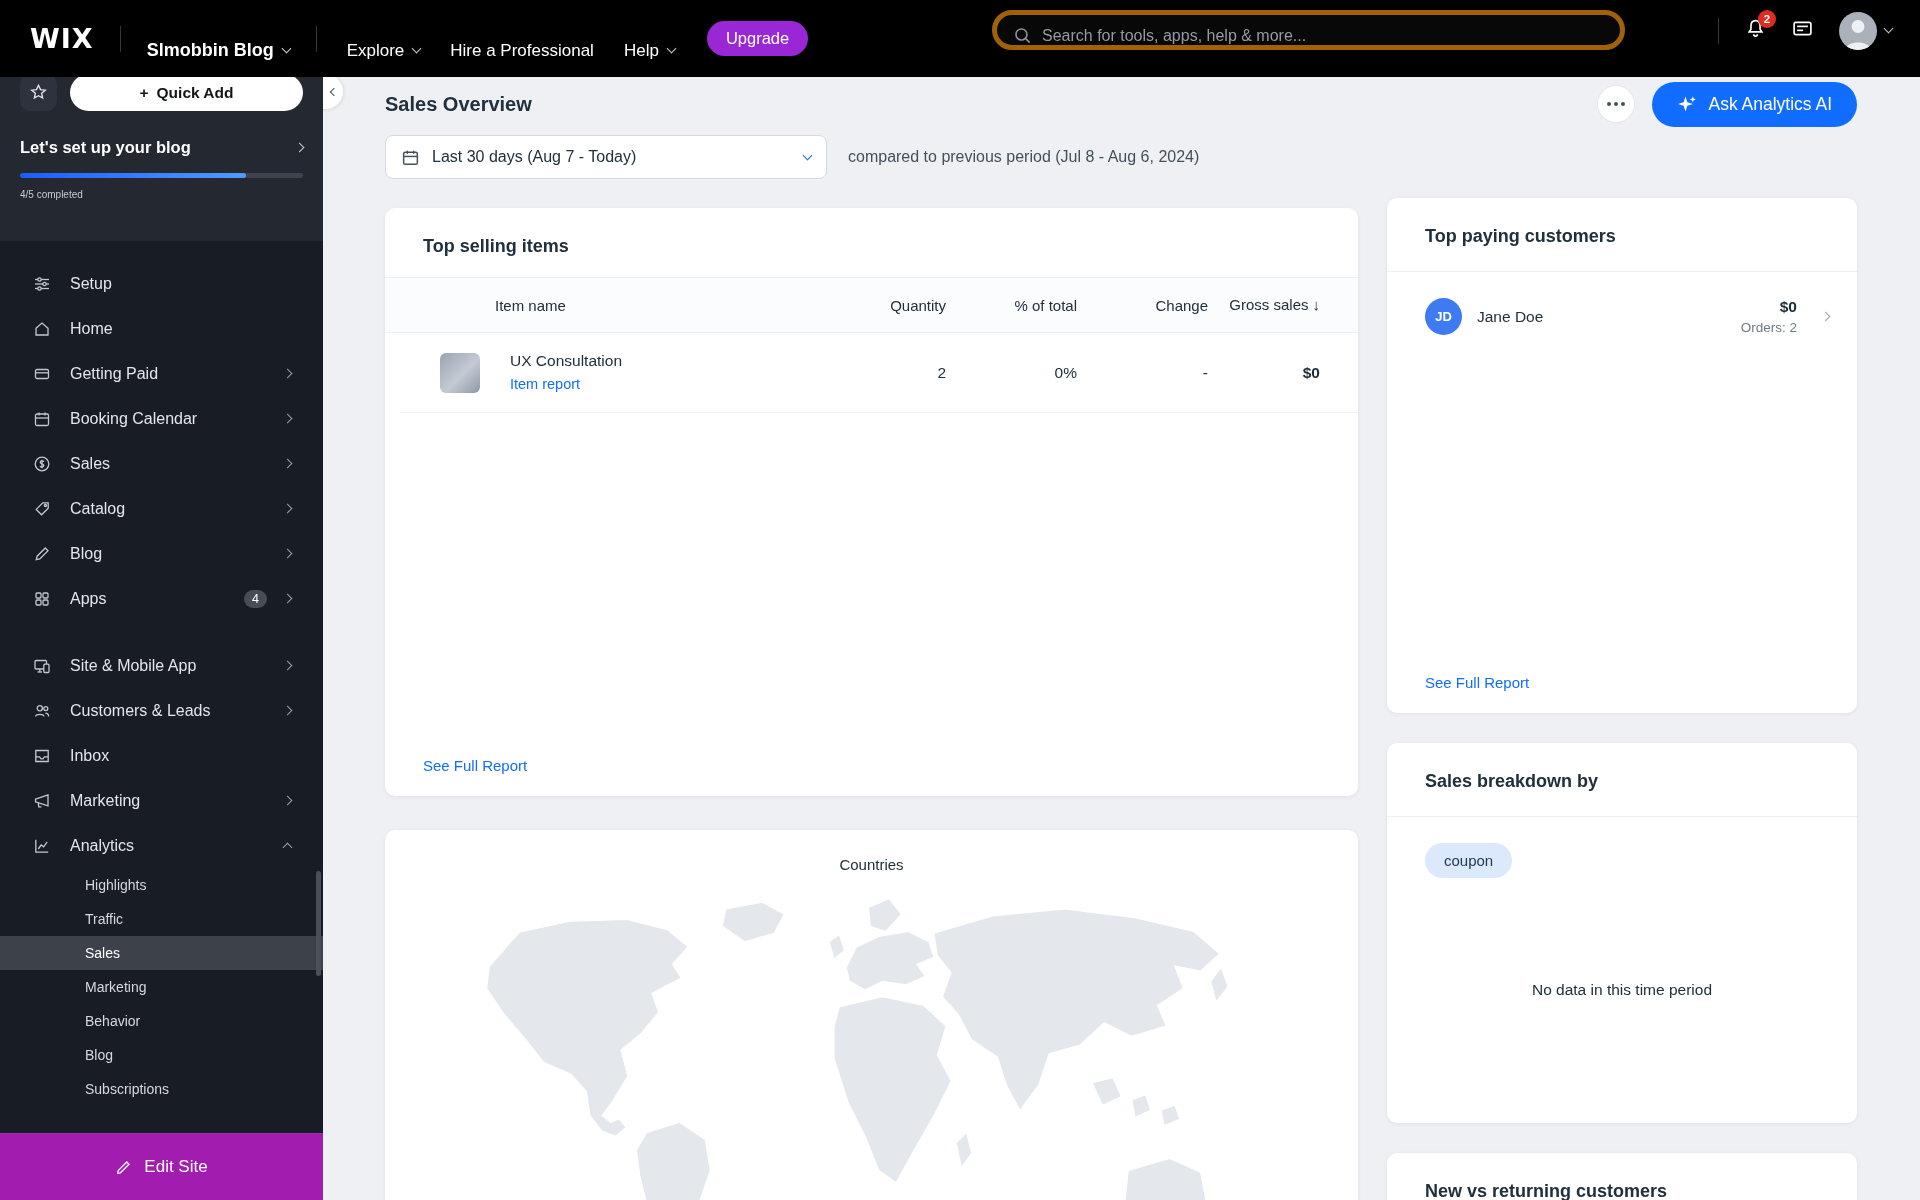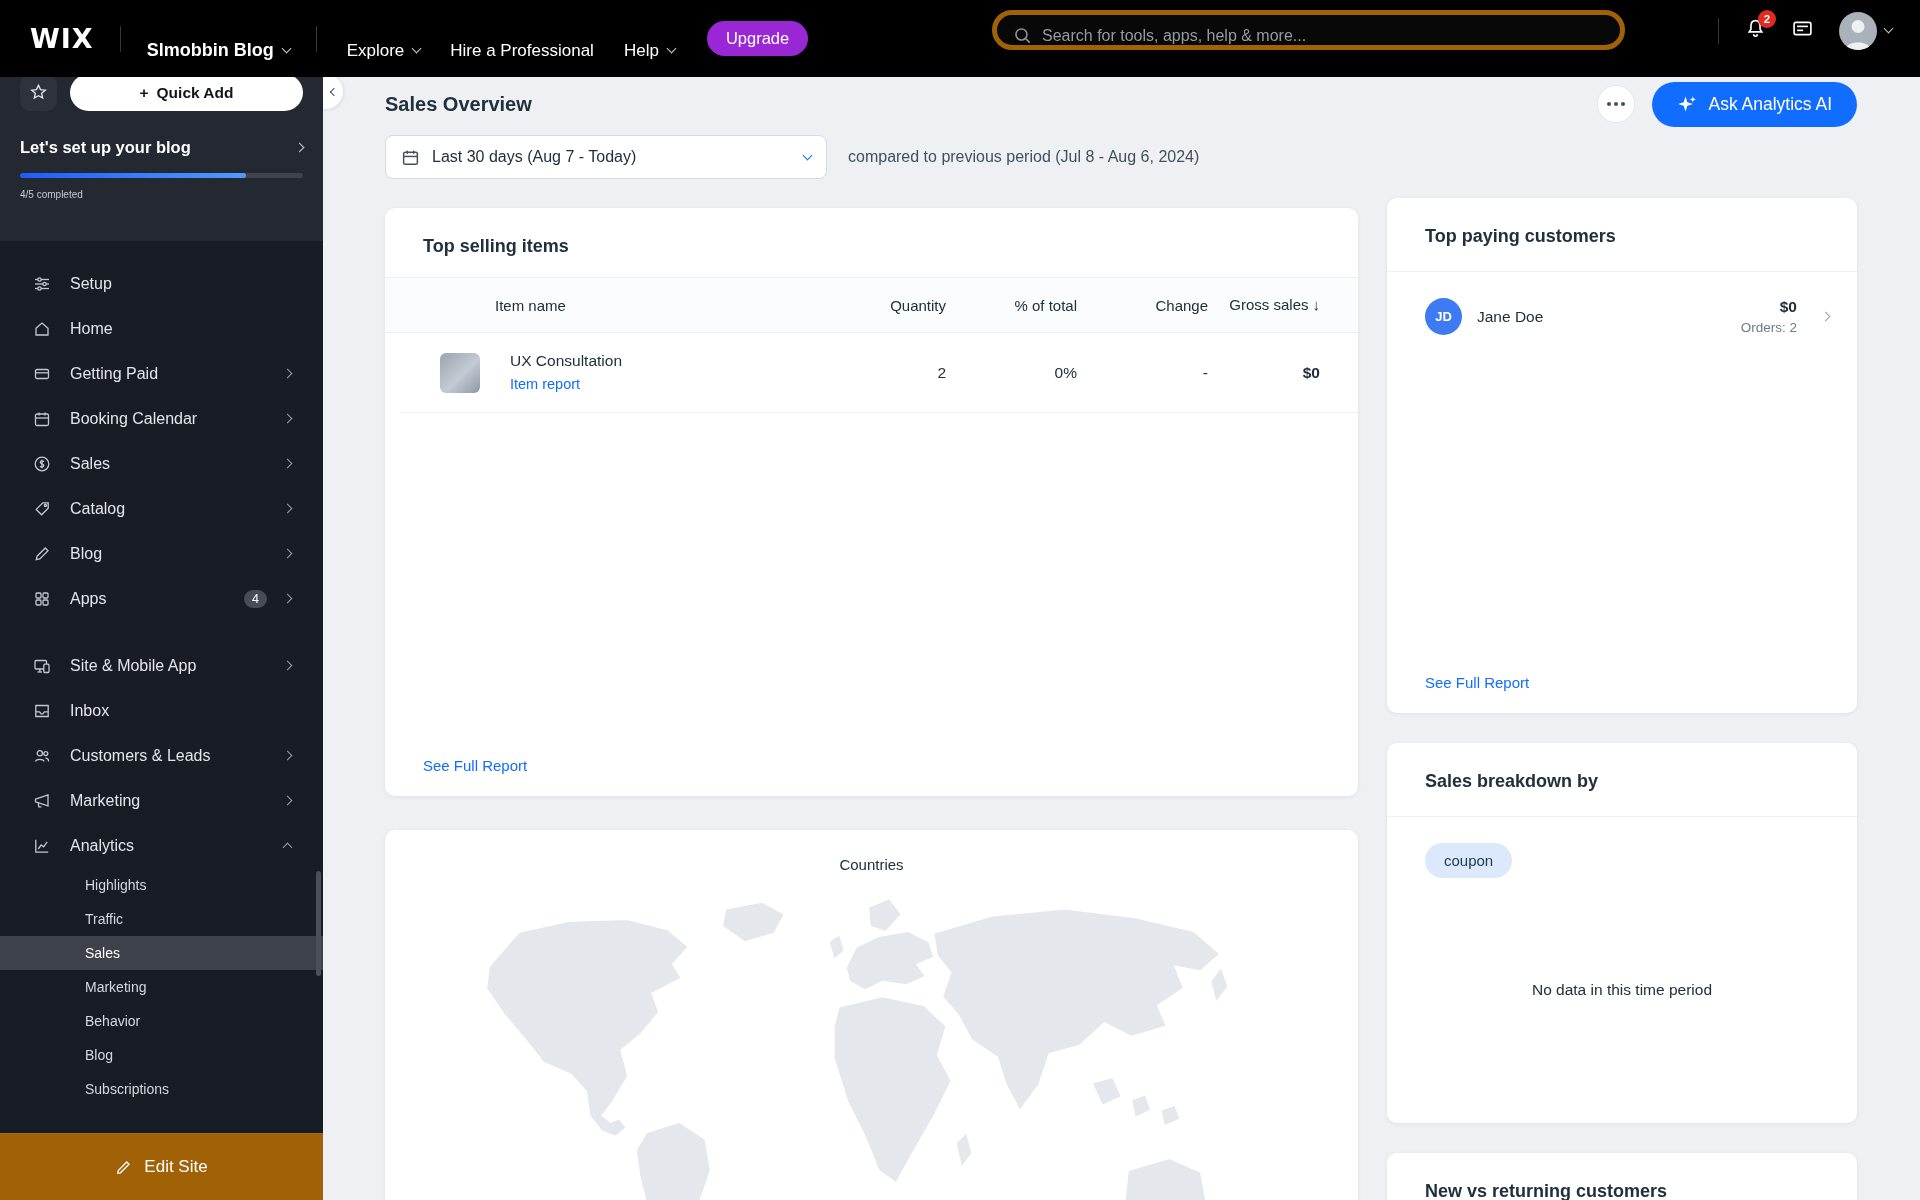--- a/index.html
+++ b/index.html
@@ -62,21 +62,21 @@
     border-radius:10px; padding:2px 8px; }
   .s-gap { height:22px; }
   .sub-head { height:40px; display:flex; align-items:center; padding-left:69px; color:#dfe2e6;
     font-size:15px; position:relative; cursor:pointer; }
   .sub-head .s-chev { position:absolute; right:32px; color:#9aa0a8; }
   .leaf { height:34px; display:flex; align-items:center; padding-left:85px; color:#d5d8dd;
     font-size:14px; cursor:pointer; }
   .leaf.active { background:#3d4149; color:#fff; }
   .sb-thumb { position:absolute; right:2px; top:810px; width:5px; height:105px;
     border-radius:3px; background:#4a4f59; z-index:3; }
-  .sb-footer { position:absolute; left:0; right:0; bottom:0; height:67px; background:#a16207;
+  .sb-footer { position:absolute; left:0; right:0; bottom:0; height:67px; background:#a21caf;
     display:flex; align-items:center; justify-content:center; gap:11px; color:#fff;
     font-size:17px; border-top:1px solid rgba(255,255,255,0.05); cursor:pointer; z-index:2; }
   .collapse-tab { position:fixed; left:323px; top:73px; width:21px; height:37px; background:#fff;
     border:1px solid #dfe3e9; border-left:none; border-radius:0 19px 19px 0; display:flex;
     align-items:center; justify-content:center; z-index:31; cursor:pointer;
     box-shadow:1px 1px 3px rgba(0,0,0,0.06); }
   .collapse-tab .chev { color:#42505c; width:6px; height:6px; margin-left:2px; }
 
   
   .main { position:absolute; left:323px; top:61px; right:0; bottom:0; }
@@ -299,34 +299,34 @@
         <rect x="2" y="3.5" width="11.5" height="8.5" rx="1"></rect>
           <line x1="4.5" y1="15" x2="9" y2="15"></line>
         <line x1="6.8" y1="12" x2="6.8" y2="15"></line>
           <rect x="10.8" y="7.2" width="5.2" height="8.3" rx="1" fill="#181c24"></rect>
       </svg>
       <span>Site &amp; Mobile App</span>
       <span class="chev right s-chev"></span>
     </div>
     <div class="s-item">
       <svg width="18" height="18" viewBox="0 0 18 18" fill="none" stroke="#c3c8cf" stroke-width="1.3">
-        <path d="M2.8 3.5 H15.2 V14.5 H2.8 Z"></path>
-          <path d="M2.8 9.8 H6.6 L8.1 11.8 H9.9 L11.4 9.8 H15.2"></path>
-      </svg>
-      <span>Inbox</span>
-    </div>
-    <div class="s-item">
-      <svg width="18" height="18" viewBox="0 0 18 18" fill="none" stroke="#c3c8cf" stroke-width="1.3">
         <circle cx="6.8" cy="6.2" r="2.6"></circle>
           <path d="M2.6 14.6 C2.6 11.6 11 11.6 11 14.6"></path>
         <circle cx="12.8" cy="6.6" r="2"></circle>
           <path d="M12.4 11.2 C14.8 11.3 15.6 12.8 15.6 14.6"></path>
       </svg>
       <span>Customers &amp; Leads</span>
       <span class="chev right s-chev"></span>
+    </div>
+    <div class="s-item">
+      <svg width="18" height="18" viewBox="0 0 18 18" fill="none" stroke="#c3c8cf" stroke-width="1.3">
+        <path d="M2.8 3.5 H15.2 V14.5 H2.8 Z"></path>
+          <path d="M2.8 9.8 H6.6 L8.1 11.8 H9.9 L11.4 9.8 H15.2"></path>
+      </svg>
+      <span>Inbox</span>
     </div>
     <div class="s-item">
       <svg width="18" height="18" viewBox="0 0 18 18" fill="none" stroke="#c3c8cf" stroke-width="1.3">
         <path d="M2.5 7.2 L15 2.8 V13.8 L2.5 9.8 Z"></path>
           <path d="M5.2 10.5 L5.8 14.8 L8.4 14.8"></path>
       </svg>
       <span>Marketing</span>
       <span class="chev right s-chev"></span>
     </div>
     <div class="s-item">

